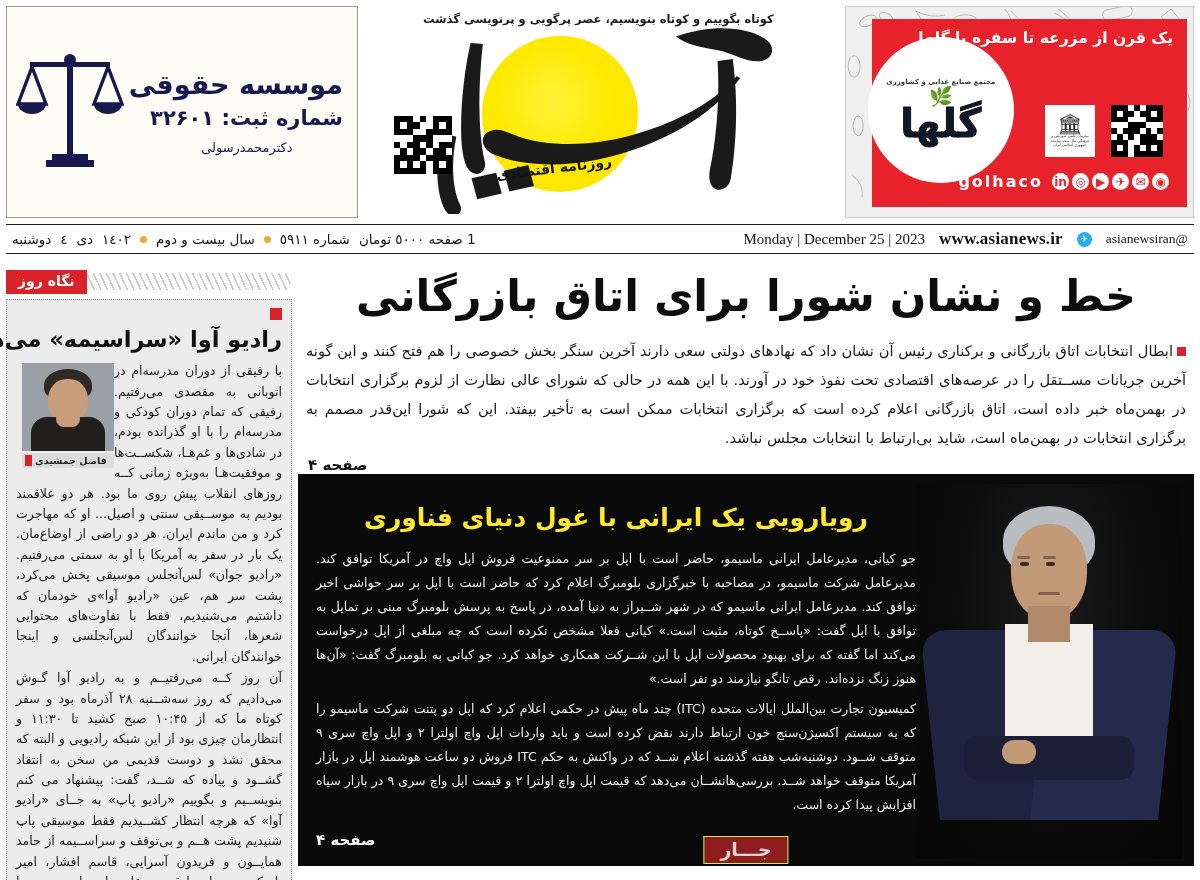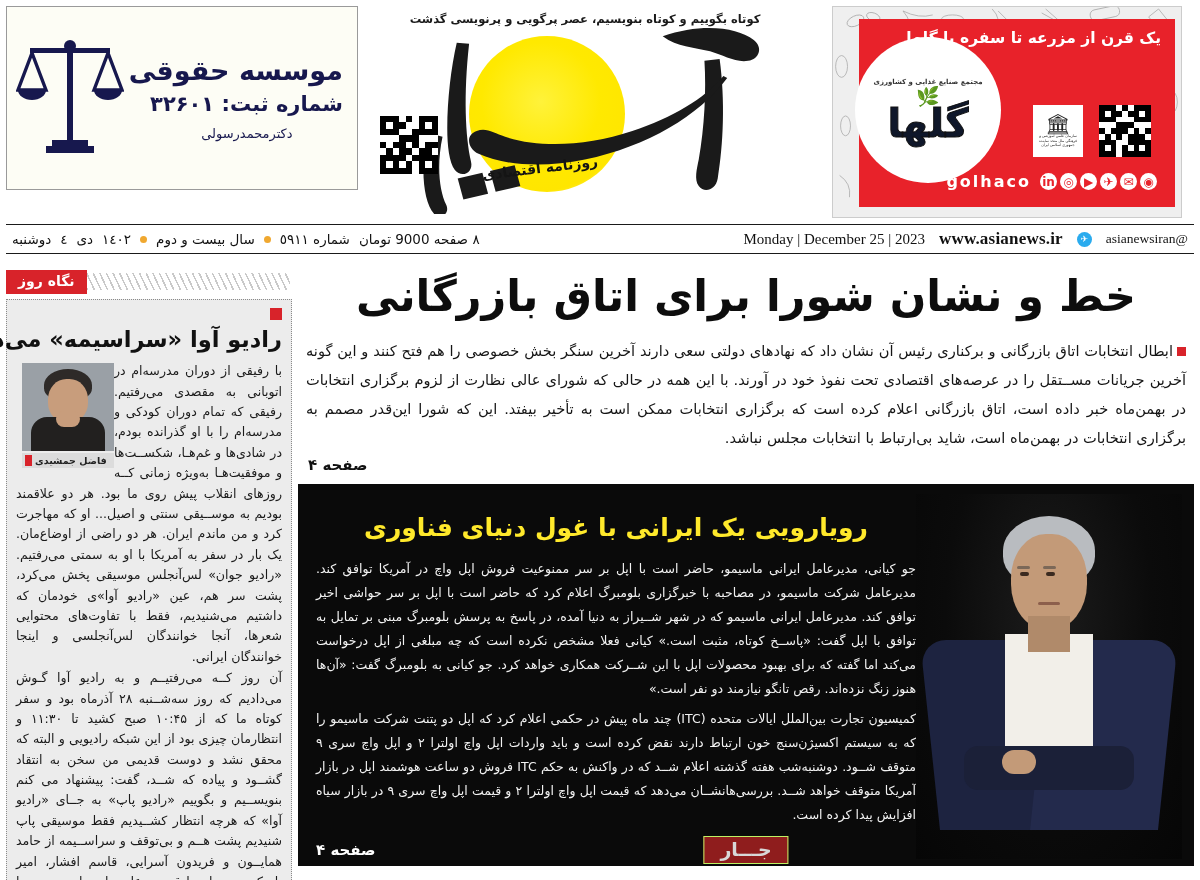--- a/index.html
+++ b/index.html
@@ -10,21 +10,21 @@
     color:#111;
     overflow:hidden;
     position:relative;
   }
 
   
   .top-zone { display:flex; flex-direction:row-reverse; height:222px; width:1200px; padding:6px 6px 0 6px; gap:0; }
 
   
   .legal-ad {
-    width:352px; height:184px; margin-right:4px;
+    width:352px; height:212px; margin-right:18px;
     border:1px solid #9a9a9a; background:#fdfdf5;
     display:flex; flex-direction:row-reverse; align-items:center;
     padding:6px 10px 6px 4px; position:relative;
   }
   .scale-wrap { width:120px; display:flex; justify-content:center; align-items:center; }
   .legal-text { flex:1; text-align:right; padding-right:4px; }
   .legal-l1, .legal-l2 {
     font-size:27px; font-weight:bold; color:#17184e; line-height:1.22;
     letter-spacing:-1px; white-space:nowrap;
   }
@@ -141,21 +141,21 @@
   }
   .lead-body {
     font-size:14.6px; line-height:2.0; text-align:justify; padding:0 8px; color:#151515;
     position:relative;
   }
   .lead-marker { width:9px; height:9px; background:#d8232a; display:inline-block; margin-left:4px; }
   .lead-page { font-size:15px; font-weight:bold; text-align:left; padding:3px 10px 0 10px; }
 
   
   .dark-panel {
-    background:#0a0a0a; margin-top:10px; flex:1; display:flex; flex-direction:row-reverse;
+    background:#0a0a0a; flex:1; display:flex; flex-direction:row-reverse;
     position:relative; overflow:hidden; padding:10px 12px 7px 10px;
   }
   .dk-text { flex:1; padding-left:8px; }
   .dk-head {
     color:#ffe92b; font-size:25px; font-weight:bold; text-align:center; line-height:1.4;
     margin:16px 0 12px 0; white-space:nowrap;
   }
   .dk-body { color:#f2f2f2; font-size:12.5px; line-height:1.92; text-align:justify; }
   .dk-body p { margin-bottom:6px; }
   .dk-page { color:#fff; font-size:15px; font-weight:bold; text-align:left; padding-top:8px; }
@@ -472,21 +472,21 @@
 <div class="info-bar">
   <div class="info-right">
     <span>دوشنبه</span>
     <span>٤</span>
     <span>دی</span>
     <span>١٤٠٢</span>
     <span class="dot-sep"></span>
     <span>سال بیست و دوم</span>
     <span class="dot-sep"></span>
     <span>شماره ٥٩١١</span>
-    <span>٨ صفحه 9000 تومان</span>
+    <span>1 صفحه ٥٠٠٠ تومان</span>
   </div>
   <div class="info-left">
     <span class="tg-handle">@asianewsiran</span>
     <span class="tg-ic">✈</span>
     <span class="site-url">www.asianews.ir</span>
     <span class="eng-date">Monday | December 25 | 2023</span>
   </div>
 </div>
 
 <div class="main">

